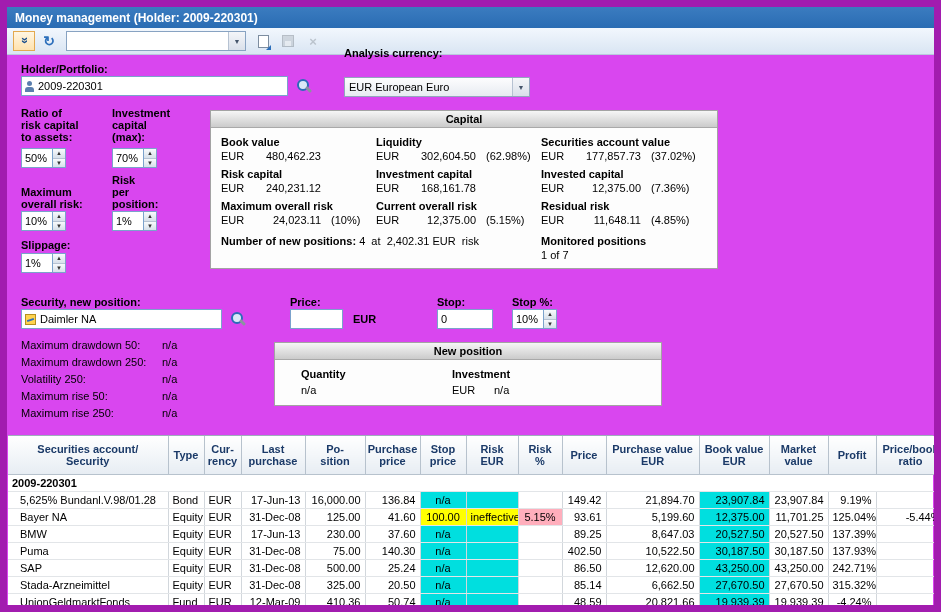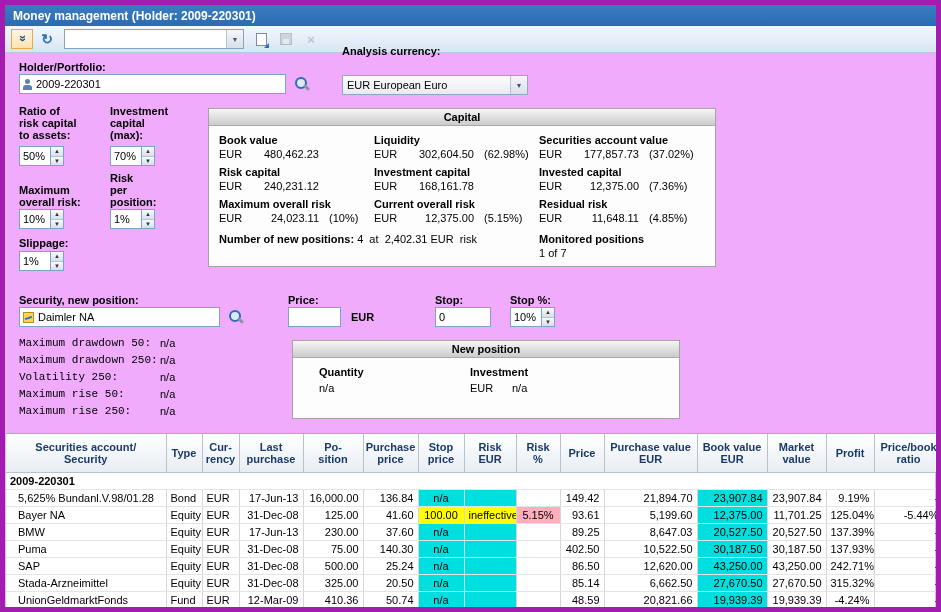--- a/index.html
+++ b/index.html
@@ -1,20 +1,20 @@
 <!DOCTYPE html>
 <html style="--titlebar-blue: #2a6cb3; --cell-cyan: #00dfdf; --cell-yellow: #ffff00; --cell-pink: #ffaebc; --header-text: #1b3a68;"><head>
 <meta charset="utf-8">
 <style>
   * { margin:0; padding:0; box-sizing:border-box; }
   html,body { background:#ffffff; }
   body { font-family:"Liberation Sans","DejaVu Sans",sans-serif; font-size:11px; color:#000; }
 
-  .window { position:relative; width:941px; height:612px; border:5px solid #a21caf;
-            background:#f0abfc; overflow:hidden; }
+  .window { position:relative; width:941px; height:612px; border:7px solid #a21caf;
+            background:#d946ef; overflow:hidden; }
 
   
   .titlebar { position:absolute; top:0; left:0; right:0; height:21px;
               background:linear-gradient(180deg,#3b7cc0,var(--titlebar-blue,#2a6cb3));
               display:flex; align-items:center; padding-left:8px; }
   .titlebar .title { color:#fff; font-weight:bold; font-size:12px; }
 
   
   .toolbar { position:absolute; top:21px; left:0; right:0; height:27px;
              background:linear-gradient(180deg,#f2f7fd,#d9e5f3);
@@ -84,21 +84,21 @@
                  border-bottom:1px solid #a9a9a9; text-align:center; font-weight:bold; line-height:16px; }
   .cap-grid { display:grid; grid-template-columns:155px 165px 1fr; padding:7px 4px 0 10px; row-gap:3px; }
   .cap-label { font-weight:bold; line-height:14px; }
   .cap-line { line-height:15px; }
   .cur { display:inline-block; width:32px; }
   .amt { display:inline-block; width:68px; text-align:right; }
   .pct { display:inline-block; margin-left:10px; }
   .cap-bottom { display:flex; padding:6px 4px 0 10px; line-height:14px; }
   .cap-newpos { width:320px; }
   .stat-row { display:flex; height:17px; line-height:17px; }
-  .stat-label { width:141px;font-family:Liberation Mono, monospace; }
+  .stat-label { width:141px; }
   .np-grid { display:flex; padding:6px 0 0 26px; line-height:16px; }
   .np-col1 { width:151px; }
 
   
   .table-wrap { position:absolute; top:428px; left:1px; right:1px; bottom:0;
                 background:#fff; border-top:1px solid #9eaebc; }
   table { border-collapse:collapse; table-layout:fixed; width:937px; }
   th { font-weight:bold; color:var(--header-text,#1b3a68); text-align:center; vertical-align:middle;
        white-space:pre-line; background:linear-gradient(180deg,#ffffff,#e7edf3);
        border:1px solid #b7c2cd; border-top:none; height:38px; font-size:11px;
@@ -304,21 +304,21 @@
       <div class="stat-row">
         <span class="stat-label">Maximum rise 50:</span>
         <span>n/a</span>
       </div>
       <div class="stat-row">
         <span class="stat-label">Maximum rise 250:</span>
         <span>n/a</span>
       </div>
     </div>
 
-  <div class="gbox" style="left:287px;top:335px;width:388px;height:79px">
+  <div class="gbox" style="left:267px;top:335px;width:388px;height:64px">
     <div class="gbox-header">New position</div>
     <div class="np-grid">
       <div class="np-col1">
         <div class="b">Quantity</div>
         <div>n/a</div>
       </div>
       <div>
         <div class="b">Investment</div>
         <div>
           <span class="cur">EUR</span><span style="margin-left:10px">n/a</span>

